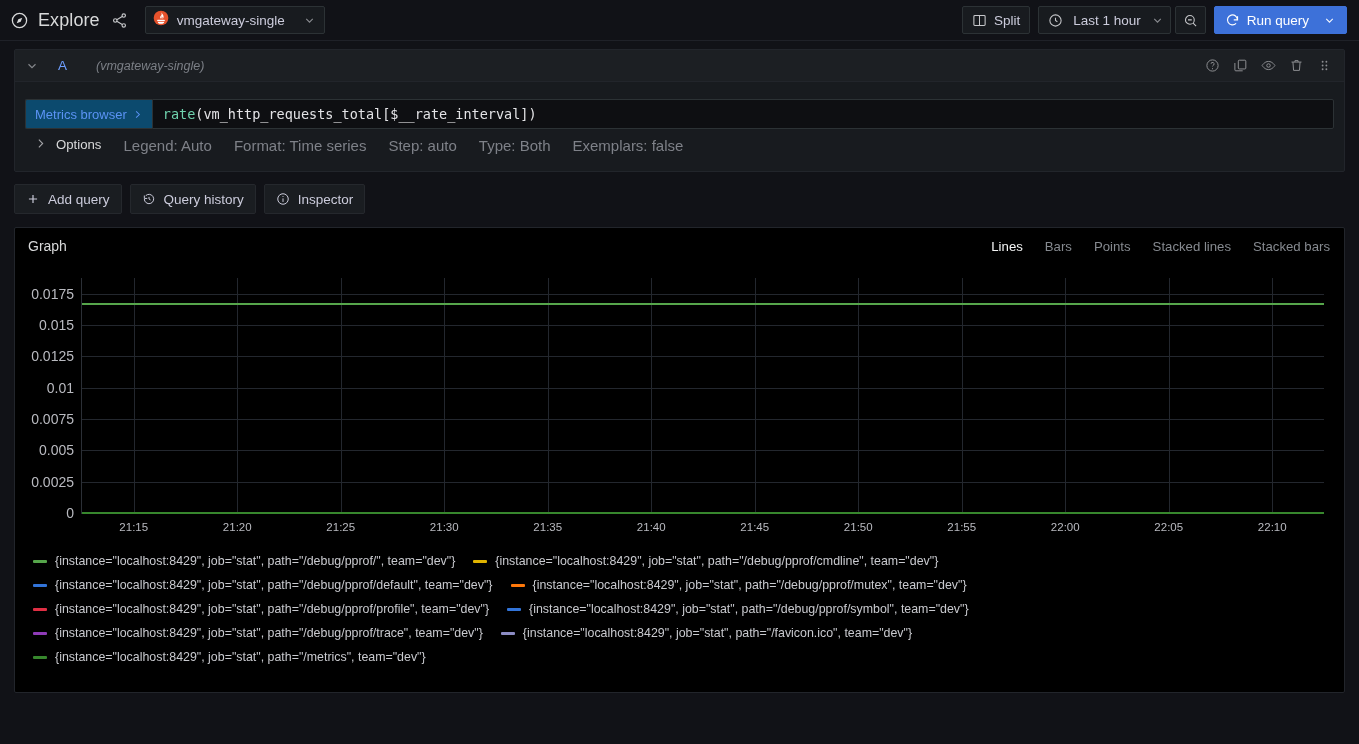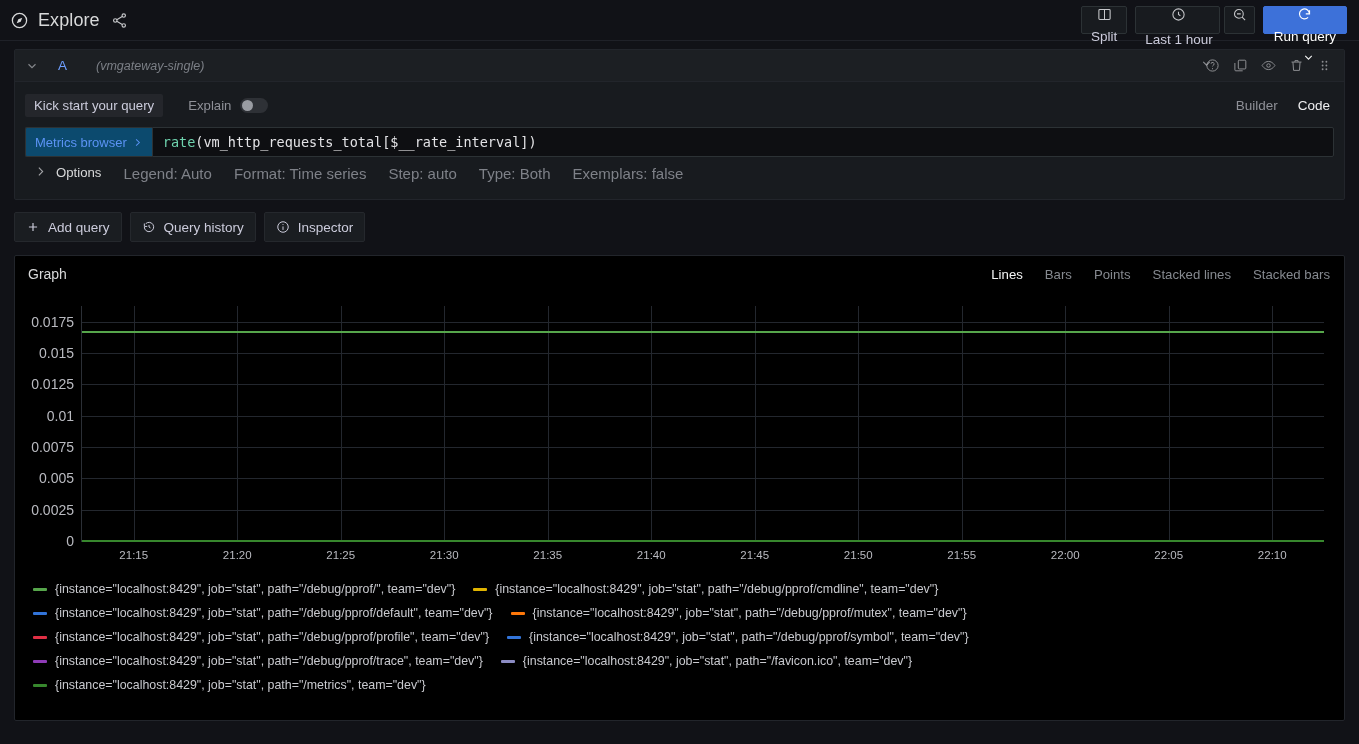--- a/index.html
+++ b/index.html
@@ -26,21 +26,21 @@
     background: #181b1f; border: 1px solid #2c3235; border-radius: 2px;
     min-width: 180px; cursor: pointer;
   }
   .ds-name { font-size: 13.5px; color: #ccccdc; }
   .chev { width: 13px; height: 13px; opacity: .75; margin-left: auto; }
   .spacer { flex: 1 1 auto; }
   .tbtn {
     display: flex; align-items: center; gap: 7px; height: 28px;
     padding: 0 9px; background: #181b1f; border: 1px solid #2c3235;
     border-radius: 2px; font-size: 13.5px; color: #ccccdc; cursor: pointer;
-    margin-left: 8px; white-space: nowrap; flex-direction: column;
+    margin-left: 8px; white-space: nowrap;
   }
   .tbtn svg { flex: 0 0 auto; }
   .timerange { gap: 10px; padding-right: 6px; }
   .zoomout { padding: 0 7px; margin-left: 4px; }
   .runquery {
     background: #3d71d9; border-color: #3d71d9; color: #fff;
     font-weight: 500; margin-left: 8px; padding: 0 10px 0 10px;
   }
   .runquery .chev { opacity: .95; margin-left: 7px; }
   
@@ -155,20 +155,34 @@
   </div>
   <span class="share-icon">
     <svg width="17" height="17" viewBox="0 0 24 24" fill="none" stroke="#c6c7ca" stroke-width="1.6">
       <circle cx="18" cy="5" r="2.4"></circle>
         <circle cx="6" cy="12" r="2.4"></circle>
         <circle cx="18" cy="19" r="2.4"></circle>
       <path d="M8.2 10.8l7.6-4.4M8.2 13.2l7.6 4.4"></path>
     </svg>
   </span>
 
+  <div class="ds-picker">
+    <span>
+      <svg width="16" height="16" viewBox="0 0 24 24">
+        <circle cx="12" cy="12" r="11" fill="#e6522c"></circle>
+        <path d="M12 3.4c1.7 2.6 1.1 4-.2 5.4-1.3 1.5-1.7 3 .2 4.5 1.5-1.4 1.2-3 .5-4 1.8 1 2.6 2.8 1.6 4.6 2.6-1.7 2.9-5.9-2.1-10.5z" fill="#fff"></path>
+        <rect x="6.2" y="14.6" width="11.6" height="2.1" rx="1" fill="#fff"></rect>
+        <path d="M7.3 17.9h9.4c0 1.6-1.3 2.8-4.7 2.8s-4.7-1.2-4.7-2.8z" fill="#fff"></path>
+      </svg>
+    </span>
+    <span class="ds-name">vmgateway-single</span>
+    <svg class="chev" viewBox="0 0 24 24" fill="none" stroke="#b0b2b7" stroke-width="2">
+        <path d="M6 9l6 6 6-6"></path>
+      </svg>
+  </div>
 
   <div class="spacer"></div>
 
   <div class="tbtn">
     <svg width="15" height="15" viewBox="0 0 24 24" fill="none" stroke="#c6c7ca" stroke-width="1.7">
       <rect x="3" y="4" width="18" height="16" rx="1.5"></rect>
         <path d="M12 4v16"></path>
     </svg>
     <span>Split</span>
   </div>
@@ -235,29 +249,20 @@
             <circle cx="15" cy="6" r="1.5"></circle>
           <circle cx="9" cy="12" r="1.5"></circle>
             <circle cx="15" cy="12" r="1.5"></circle>
           <circle cx="9" cy="18" r="1.5"></circle>
             <circle cx="15" cy="18" r="1.5"></circle>
         </svg>
       </div>
     </div>
 
     <div class="qbody">
-      <div class="qrow1">
-        <span class="kickstart">Kick start your query</span>
-        <span class="explain-label">Explain</span>
-        <span class="toggle"></span>
-        <div class="mode-toggle">
-          <span class="mode">Builder</span>
-          <span class="mode active">Code</span>
-        </div>
-      </div>
 
       <div class="qrow2">
         <div class="metrics-browser">
           <span>Metrics browser</span>
           <svg width="11" height="11" viewBox="0 0 24 24" fill="none" stroke="#5b93f5" stroke-width="2.2">
               <path d="M9 5l7 7-7 7"></path>
             </svg>
         </div>
         <div class="qinput">
           <span class="qtext"><span class="fn">rate</span><span>(vm_http_requests_total[$__rate_interval])</span></span>

